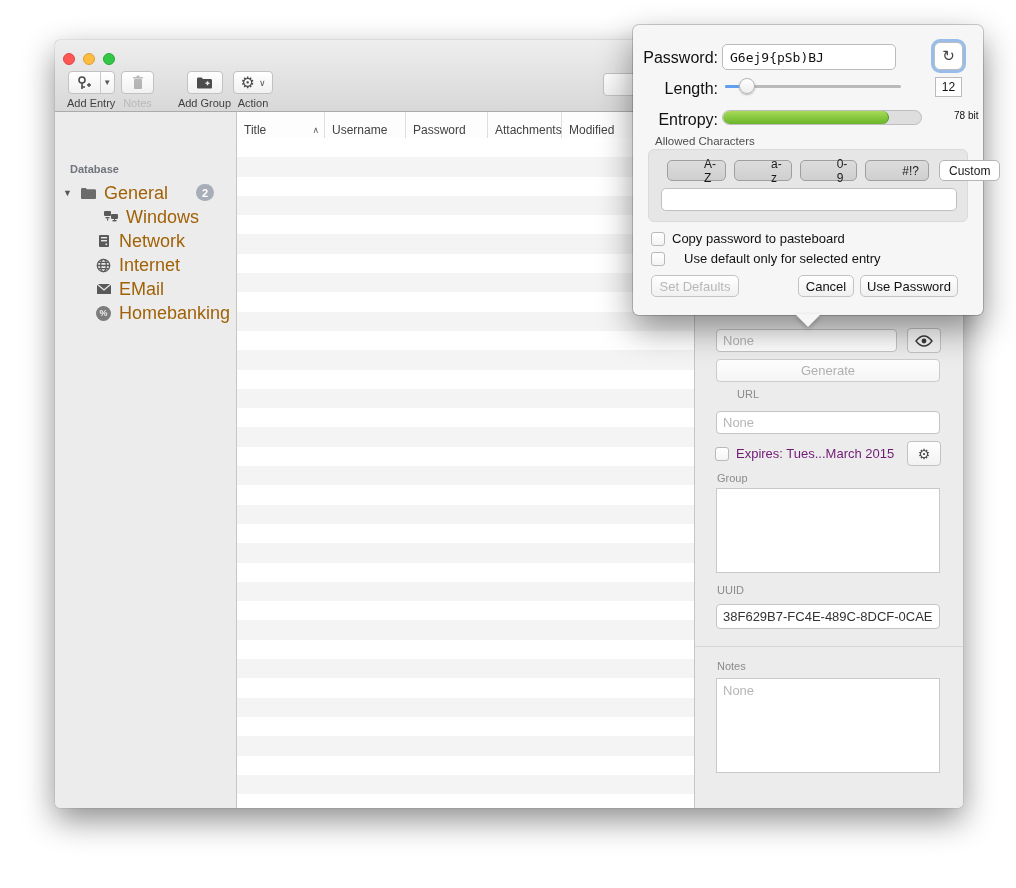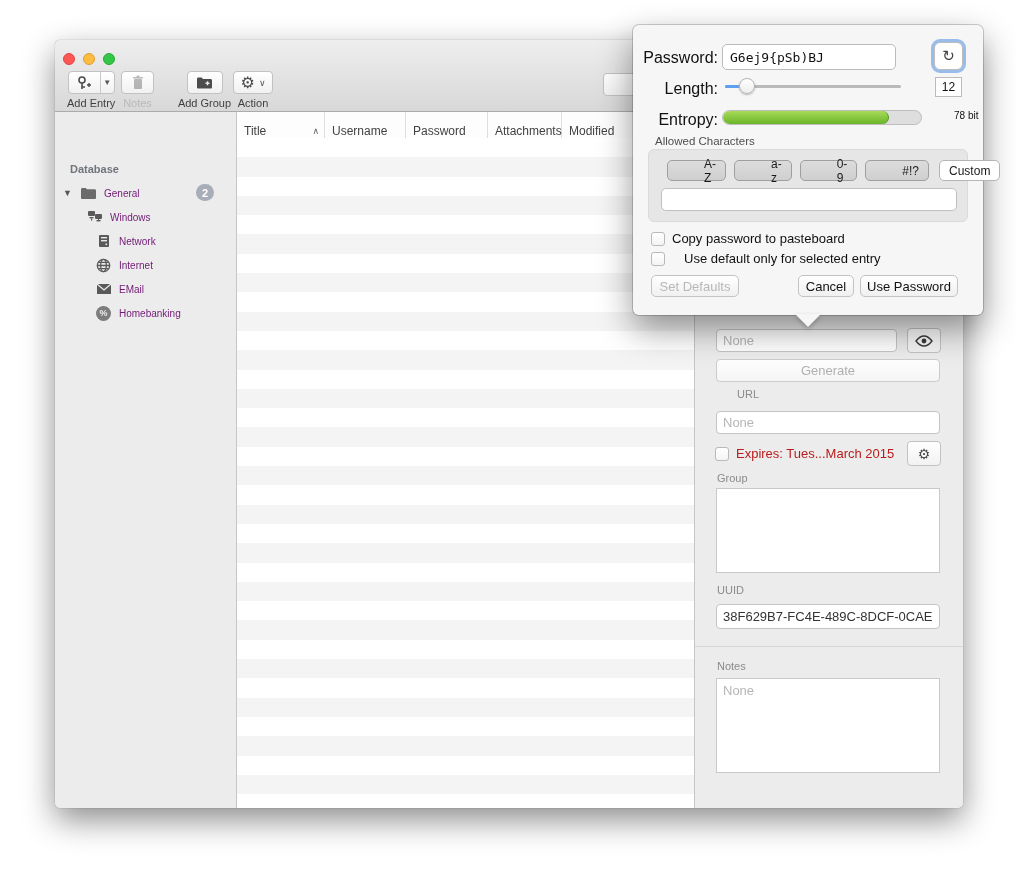--- a/index.html
+++ b/index.html
@@ -33,31 +33,31 @@
   .gear-glyph { font-size:16px; color:#4c4c4c; line-height:1; }
   .chev { font-size:9px; color:#555; margin-left:4px; }
   .tb-partial { position:absolute; top:33px; left:548px; width:38px; height:23px; background:linear-gradient(#ffffff,#f1f1f1);
                 border:1px solid #c2c2c2; border-radius:4px; }
 
   
   .content { position:absolute; top:72px; left:0; width:908px; height:696px; display:flex; border-radius:0 0 5px 5px; overflow:hidden; }
   .sidebar { width:182px; height:100%; background:#ececec; border-right:1px solid #c6c6c6; position:relative; }
   .side-section { position:absolute; left:15px; top:51px; font-size:11px; font-weight:bold; color:#70757c; }
   .side-row { position:absolute; left:0; width:100%; height:22px; display:flex; align-items:center; }
-  .side-row .lbl { font-size:10px; color:#701a75; }
+  .side-row .lbl { font-size:18px; color:#a16207; }
   .disclosure { position:absolute; left:8px; font-size:9px; color:#555; }
   .badge { position:absolute; right:22px; top:2px; min-width:18px; height:17px; border-radius:9px; background:#a8aeb8;
            color:#fff; font-size:11px; font-weight:bold; display:flex; align-items:center; justify-content:center; padding:0 5px; }
   .sicon { width:17px; display:flex; justify-content:center; align-items:center; margin-right:7px; color:#5a5a5a; }
   .pct-circle { width:15px; height:15px; border-radius:50%; background:#7c7c7c; color:#ececec; font-size:9px; font-weight:bold;
                 display:flex; align-items:center; justify-content:center; }
 
   
   .table { width:458px; height:100%; background:#fff; border-right:1px solid #c6c6c6; position:relative; }
-  .thead { height:40px; background:#fdfdfd; border-bottom:2px solid #a21caf; display:flex; }
+  .thead { height:40px; background:#fdfdfd; border-bottom:4px solid #a21caf; display:flex; }
   .th { font-size:12px; color:#424242; padding-left:7px; display:flex; align-items:center; border-right:1px solid #dedede; }
   .th .sort { margin-left:auto; margin-right:5px; font-size:9px; color:#666; }
   .tbody { position:absolute; top:26px; bottom:0; left:0; right:0;
            background:repeating-linear-gradient(to bottom, #ffffff 0px, #ffffff 19.3px, #f4f4f5 19.3px, #f4f4f5 38.6px); }
 
   
   .inspector { width:268px; height:100%; background:#ececec; position:relative; font-size:13px; }
   .ins-label { position:absolute; left:22px; font-size:11px; color:#8b8b8b; }
   .ins-field { position:absolute; left:21px; width:224px; height:23px; border:1px solid #c4c4c4; border-radius:4px;
                background:#fff; font-size:13px; padding:0 6px; color:#333; font-family:"Liberation Sans",sans-serif; }
@@ -186,21 +186,21 @@
         <span class="disclosure">▼</span>
         <span class="sicon" style="margin-left:25px;">
           <svg width="17" height="13" viewBox="0 0 17 13">
               <path d="M1 2.5C1 1.7 1.5 1 2.3 1h3.4L7 2.3h7.7c.8 0 1.3.6 1.3 1.4v7c0 .8-.5 1.4-1.3 1.4H2.3C1.5 12.1 1 11.5 1 10.7V2.5z" fill="#6b6b6b"></path>
             </svg>
         </span>
         <span class="lbl">General</span>
         <span class="badge">2</span>
       </div>
 
-      <div class="side-row" style="top:94px; padding-left:31px;">
+      <div class="side-row" style="top:94px; padding-left:47px;">
         <span class="sicon">
           <svg width="16" height="14" viewBox="0 0 16 14">
               <g fill="#5a5a5a">
                 <rect x="1" y="1" width="7" height="5" rx="1"></rect>
                 <rect x="8" y="4" width="7" height="5" rx="1"></rect>
                 <rect x="2.5" y="7" width="4" height="1.4"></rect>
                 <rect x="9.5" y="10" width="4" height="1.4"></rect>
                 <rect x="4" y="8.6" width="1.2" height="2"></rect>
                 <rect x="11" y="9" width="1.2" height="1.4"></rect>
               </g>
@@ -285,21 +285,21 @@
             </svg>
         </span>
       </div>
       <div class="gen-btn" style="top:247px;">Generate</div>
 
       <div class="ins-label" style="top:276px;margin-left:20px;">URL</div>
       <input class="ins-field" style="top: 299px;" placeholder="None">
 
       <div style="position:absolute; left:20px; top:334px; display:flex; align-items:center; gap:7px;">
         <span class="cb"></span>
-        <span style="font-size:13px; color:#b91c1c;">Expires: Tues...March 2015</span>
+        <span style="font-size:13px; color:#701a75;">Expires: Tues...March 2015</span>
       </div>
       <div class="sq-btn" style="left:212px; top:329px;">
         <span class="gear-glyph" style="font-size:14px;">⚙</span>
       </div>
 
       <div class="ins-label" style="top:360px;">Group</div>
       <div class="tags-box" style="top:376px;">
         <span class="tag-pill"></span>
       </div>
 

